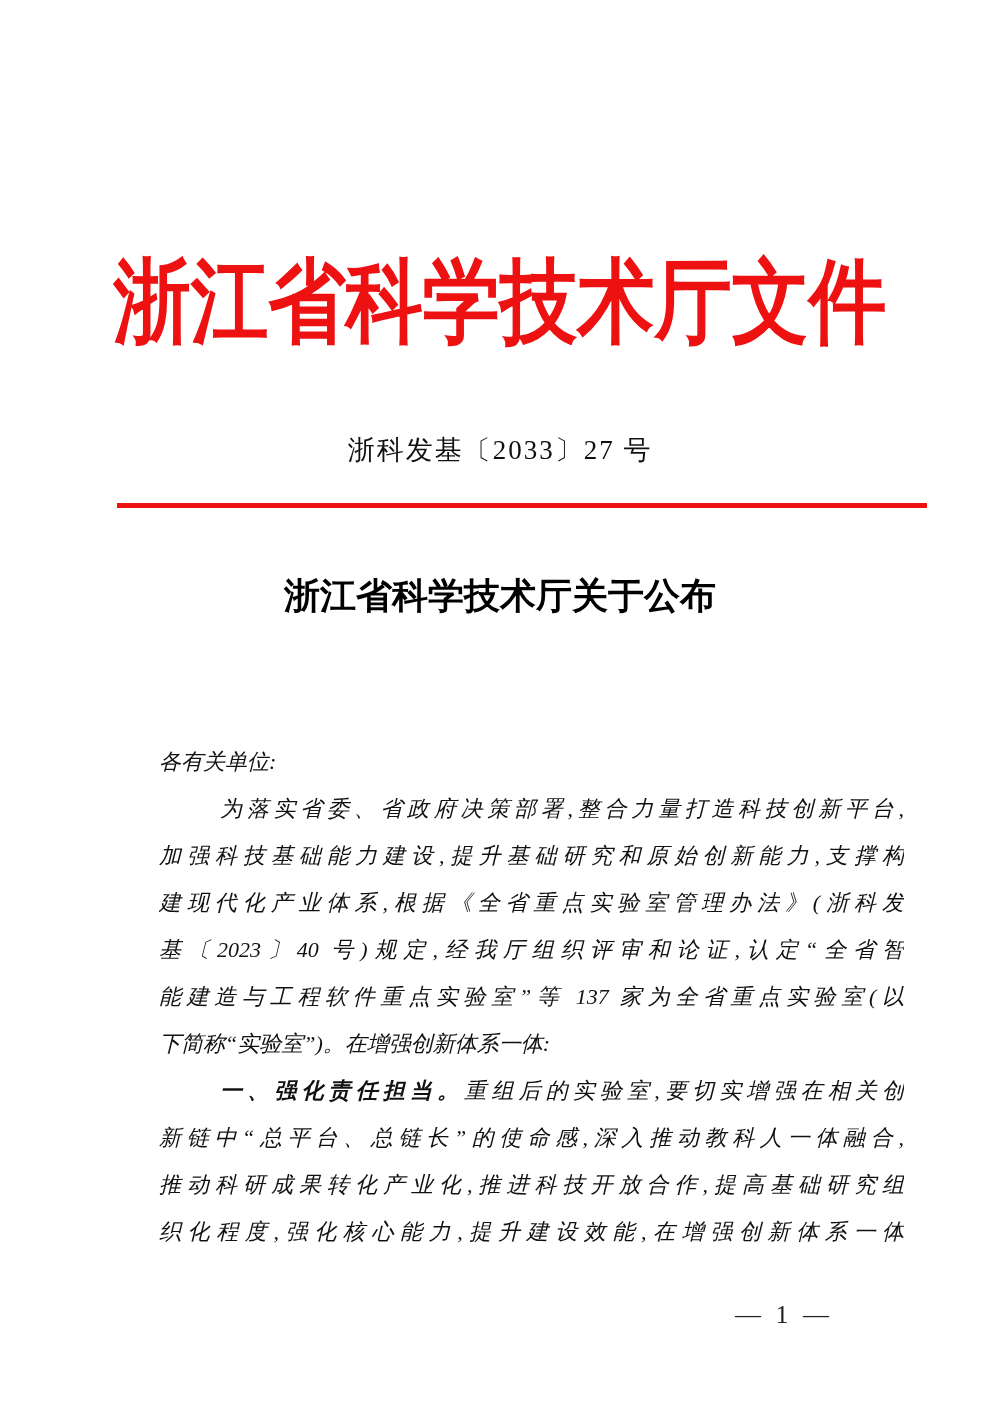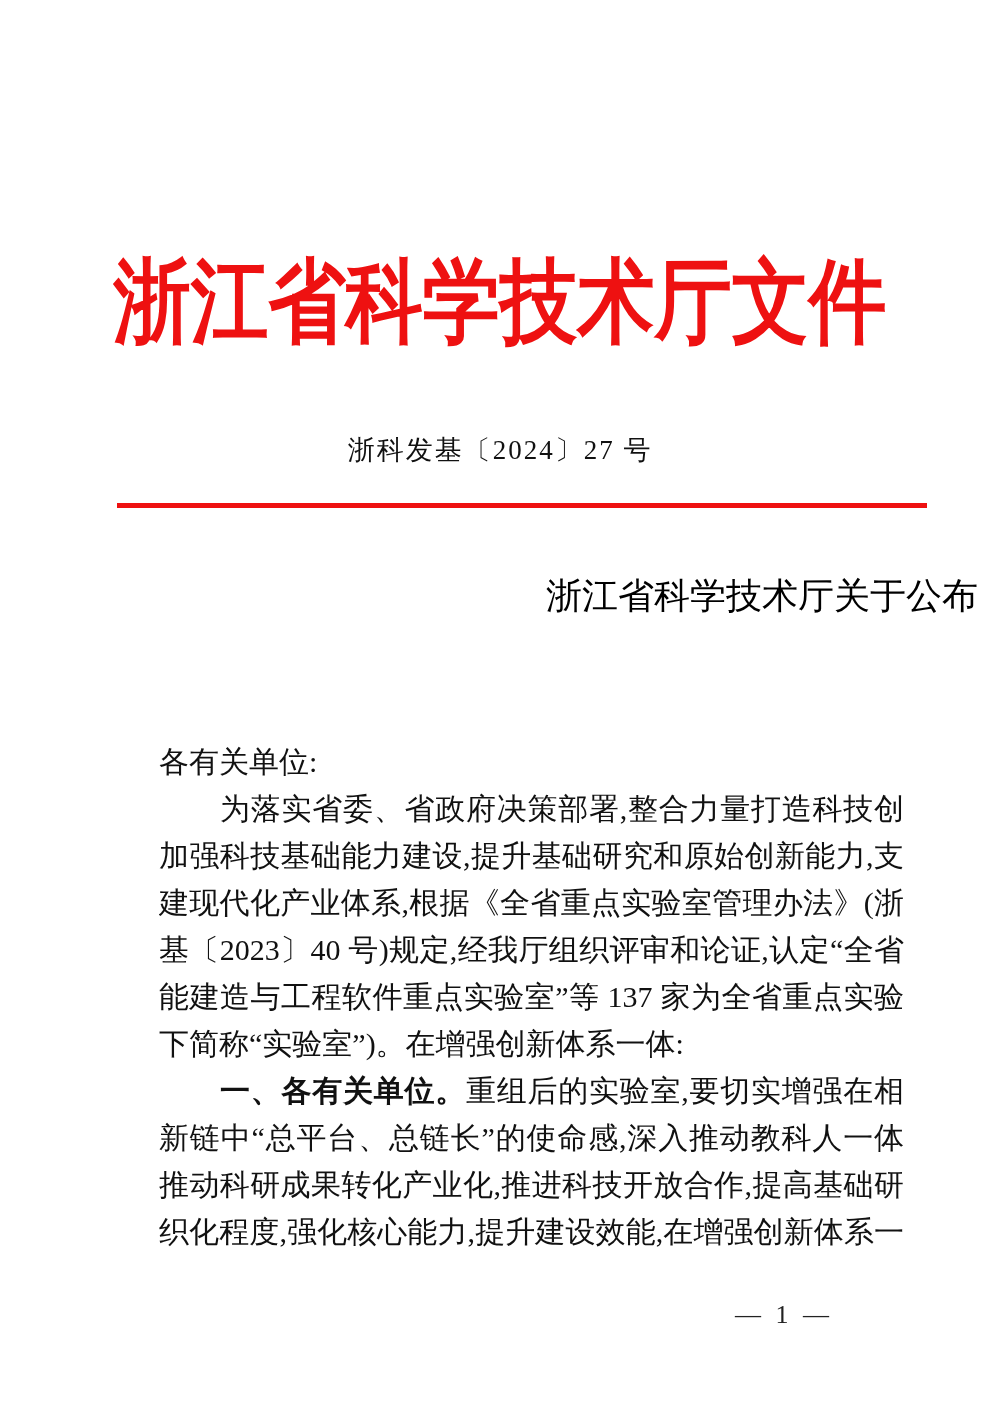--- a/index.html
+++ b/index.html
@@ -48,33 +48,34 @@
     left: 95px;
     width: 810px;
     height: 5px;
     background: var(--accent, #ee1111);
   }
   .notice-title {
     position: absolute;
     top: 551px;
     left: 0;
     width: 100%;
-    text-align: right;
+    text-align: center;
     font-size: 36px;
-    font-weight: normal;
+    font-weight: bold;
     line-height: 58px;
     color: #000000;
   }
   .body-text {
     position: absolute;
     top: 722px;
     left: 137px;
     width: 745px;
-    font-size: 30px;
+    font-size: 22px;
     color: #111111;
+    font-style: italic;
   }
   .line {
     height: 47px;
     line-height: 47px;
     text-align: justify;
     text-align-last: justify;
     overflow: hidden;
   }
   .line.no-stretch {
     text-align: left;
@@ -95,41 +96,41 @@
     color: #222222;
   }
 </style>
 </head>
 <body>
 
 <main class="page">
 
   <h1 class="red-header">浙江省科学技术厅文件</h1>
 
-  <div class="doc-number">浙科发基〔2024〕27 号</div>
+  <div class="doc-number">浙科发基〔2033〕27 号</div>
 
   <div class="red-rule"></div>
 
   <div class="notice-title">
     <div class="notice-title-line">浙江省科学技术厅关于公布</div>
   </div>
 
   <section class="body-text">
 
     <div class="line no-stretch">各有关单位:</div>
 
     <div class="line indent">为落实省委、省政府决策部署,整合力量打造科技创新平台,</div>
     <div class="line">加强科技基础能力建设,提升基础研究和原始创新能力,支撑构</div>
     <div class="line">建现代化产业体系,根据《全省重点实验室管理办法》(浙科发</div>
     <div class="line">基〔2023〕40 号)规定,经我厅组织评审和论证,认定“全省智</div>
     <div class="line">能建造与工程软件重点实验室”等 137 家为全省重点实验室(以</div>
     <div class="line no-stretch">下简称“实验室”)。在增强创新体系一体:</div>
 
     <div class="line indent">
-      <span class="bold">一、各有关单位。</span><span>重组后的实验室,要切实增强在相关创</span>
+      <span class="bold">一、强化责任担当。</span><span>重组后的实验室,要切实增强在相关创</span>
     </div>
     <div class="line">新链中“总平台、总链长”的使命感,深入推动教科人一体融合,</div>
     <div class="line">推动科研成果转化产业化,推进科技开放合作,提高基础研究组</div>
     <div class="line">织化程度,强化核心能力,提升建设效能,在增强创新体系一体</div>
 
   </section>
 
   <div class="page-number">— 1 —</div>
 
 </main>

